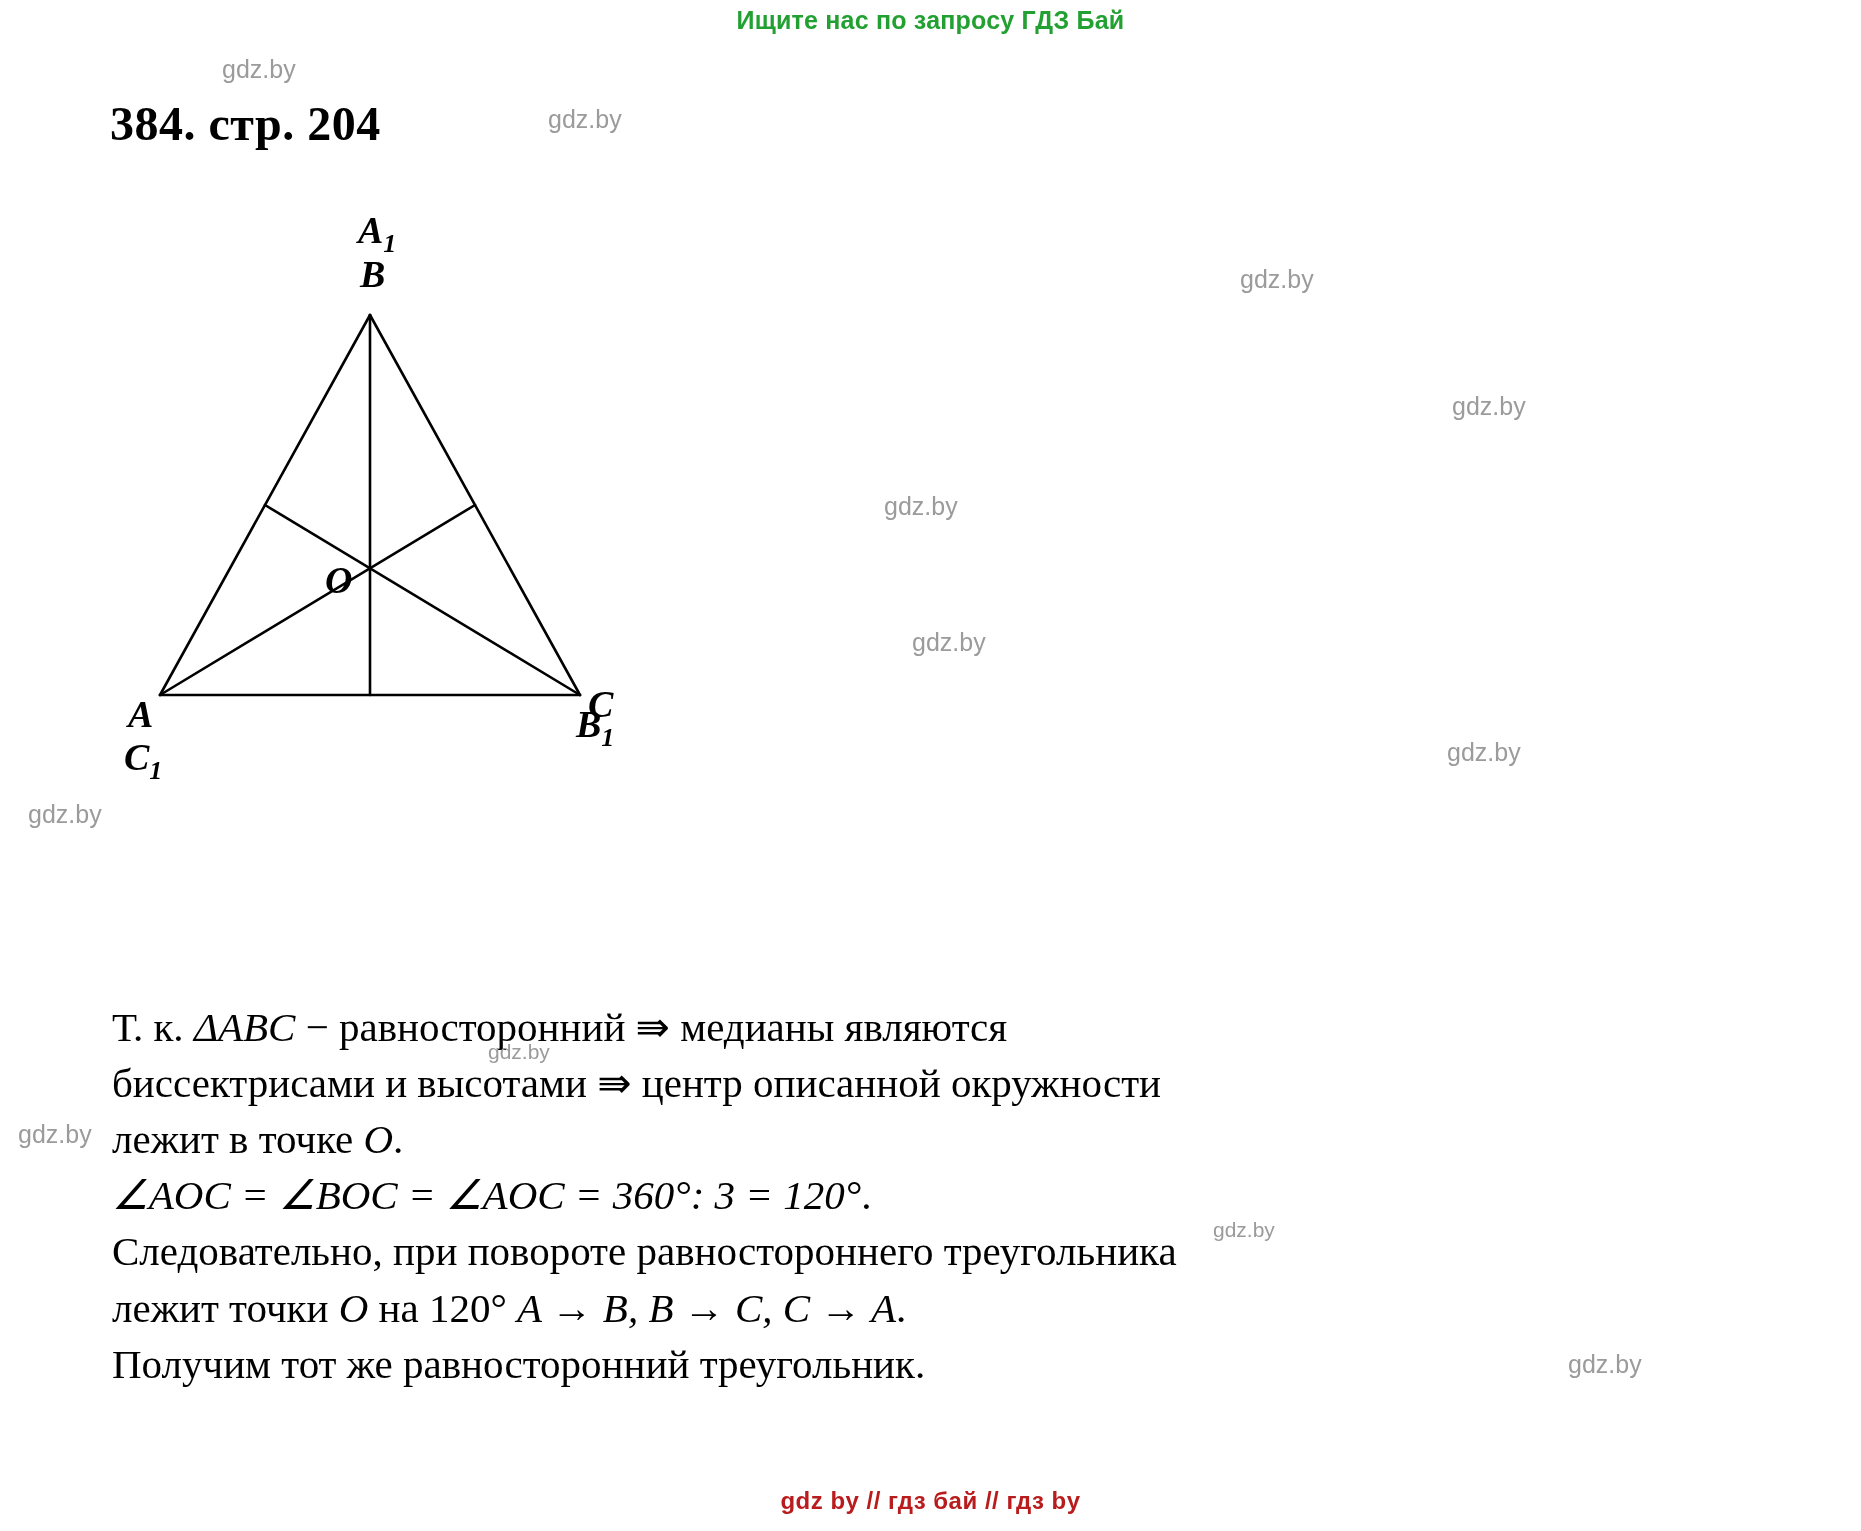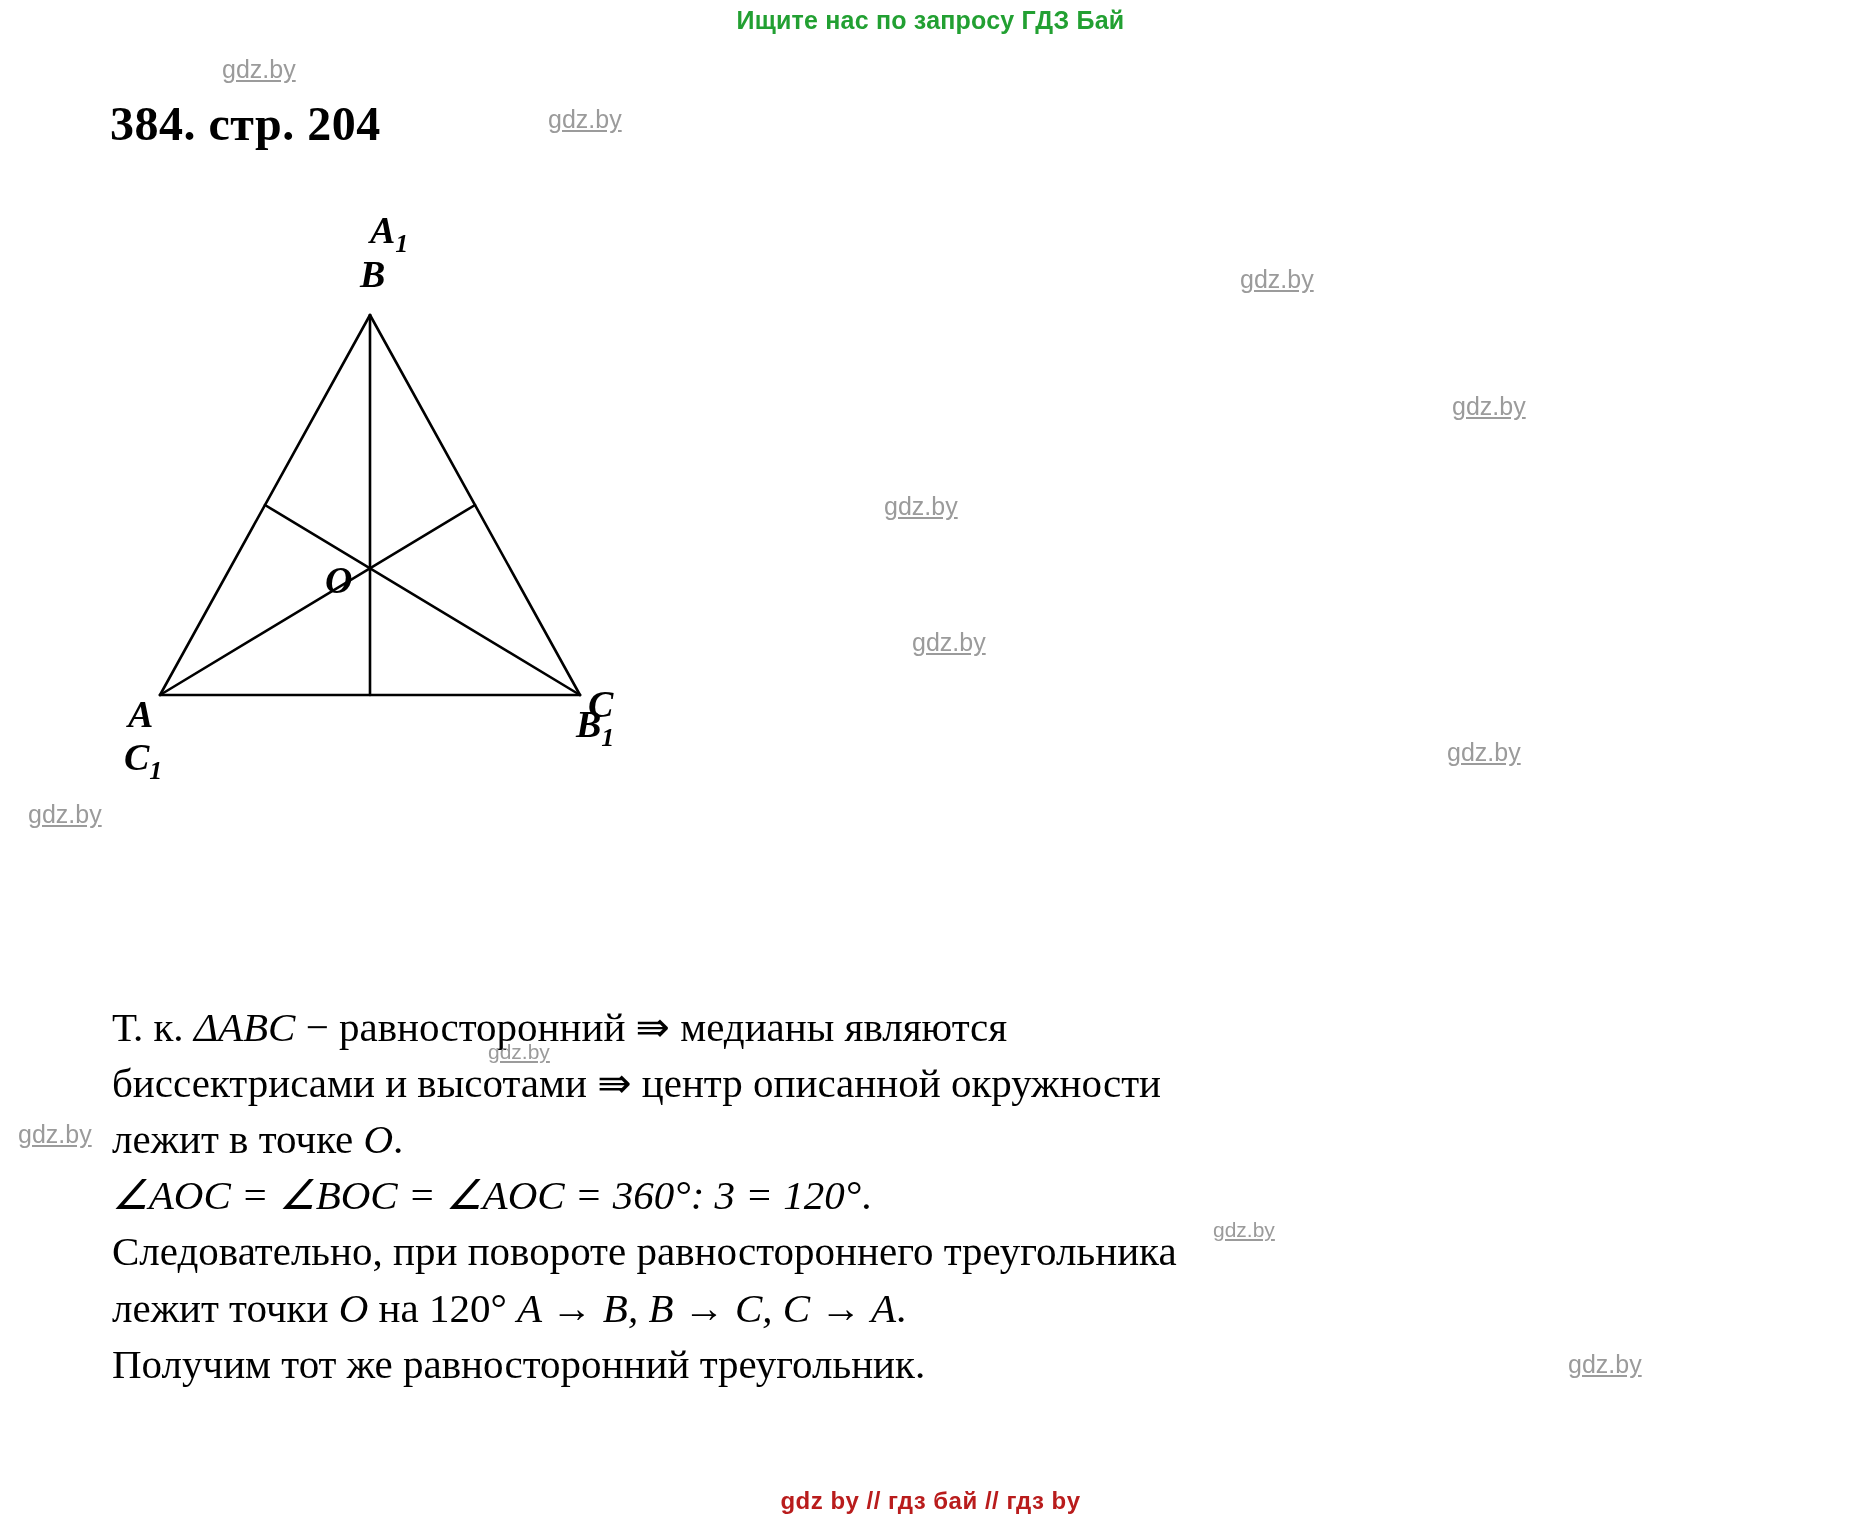--- a/index.html
+++ b/index.html
@@ -34,21 +34,20 @@
     padding-top: 6px;
     letter-spacing: 0.2px;
   }
   
   .wm {
     position: absolute;
     font-family: "Liberation Sans", sans-serif;
     color: #9b9b9b;
     font-size: 25px;
     white-space: nowrap;
-    text-decoration: underline;
   }
   .wm.small {
     font-size: 21px;
   }
   
   .task-number {
     position: absolute;
     left: 110px;
     top: 96px;
     font-family: "Liberation Serif", serif;
@@ -128,21 +127,21 @@
         <path d="M 40 465 L 460 465"></path>
 
         <path d="M 250 85 L 250 465"></path>
 
         <path d="M 40 465 L 355 275"></path>
 
         <path d="M 460 465 L 145 275"></path>
       </g>
     </svg>
 
-    <div class="fig-label" style="left:250px; top:-22px;text-align:right;"><span>A</span><span class="sub">1</span></div>
+    <div class="fig-label" style="left:238px; top:-22px;text-align:right;"><span>A</span><span class="sub">1</span></div>
     <div class="fig-label" style="left:240px; top:22px;">B</div>
     <div class="fig-label" style="left:205px; top:328px;">O</div>
     <div class="fig-label" style="left:8px; top:462px;">A</div>
     <div class="fig-label" style="left:4px; top:505px;"><span>C</span><span class="sub">1</span></div>
     <div class="fig-label" style="left:468px; top:452px;">C</div>
     <div class="fig-label" style="left:456px; top:472px;"><span>B</span><span class="sub">1</span></div>
   </div>
 
   <div class="solution">
     <p><span>Т. к. </span><span class="it">ΔABC</span><span> − равносторонний ⇛ медианы являются</span></p>

